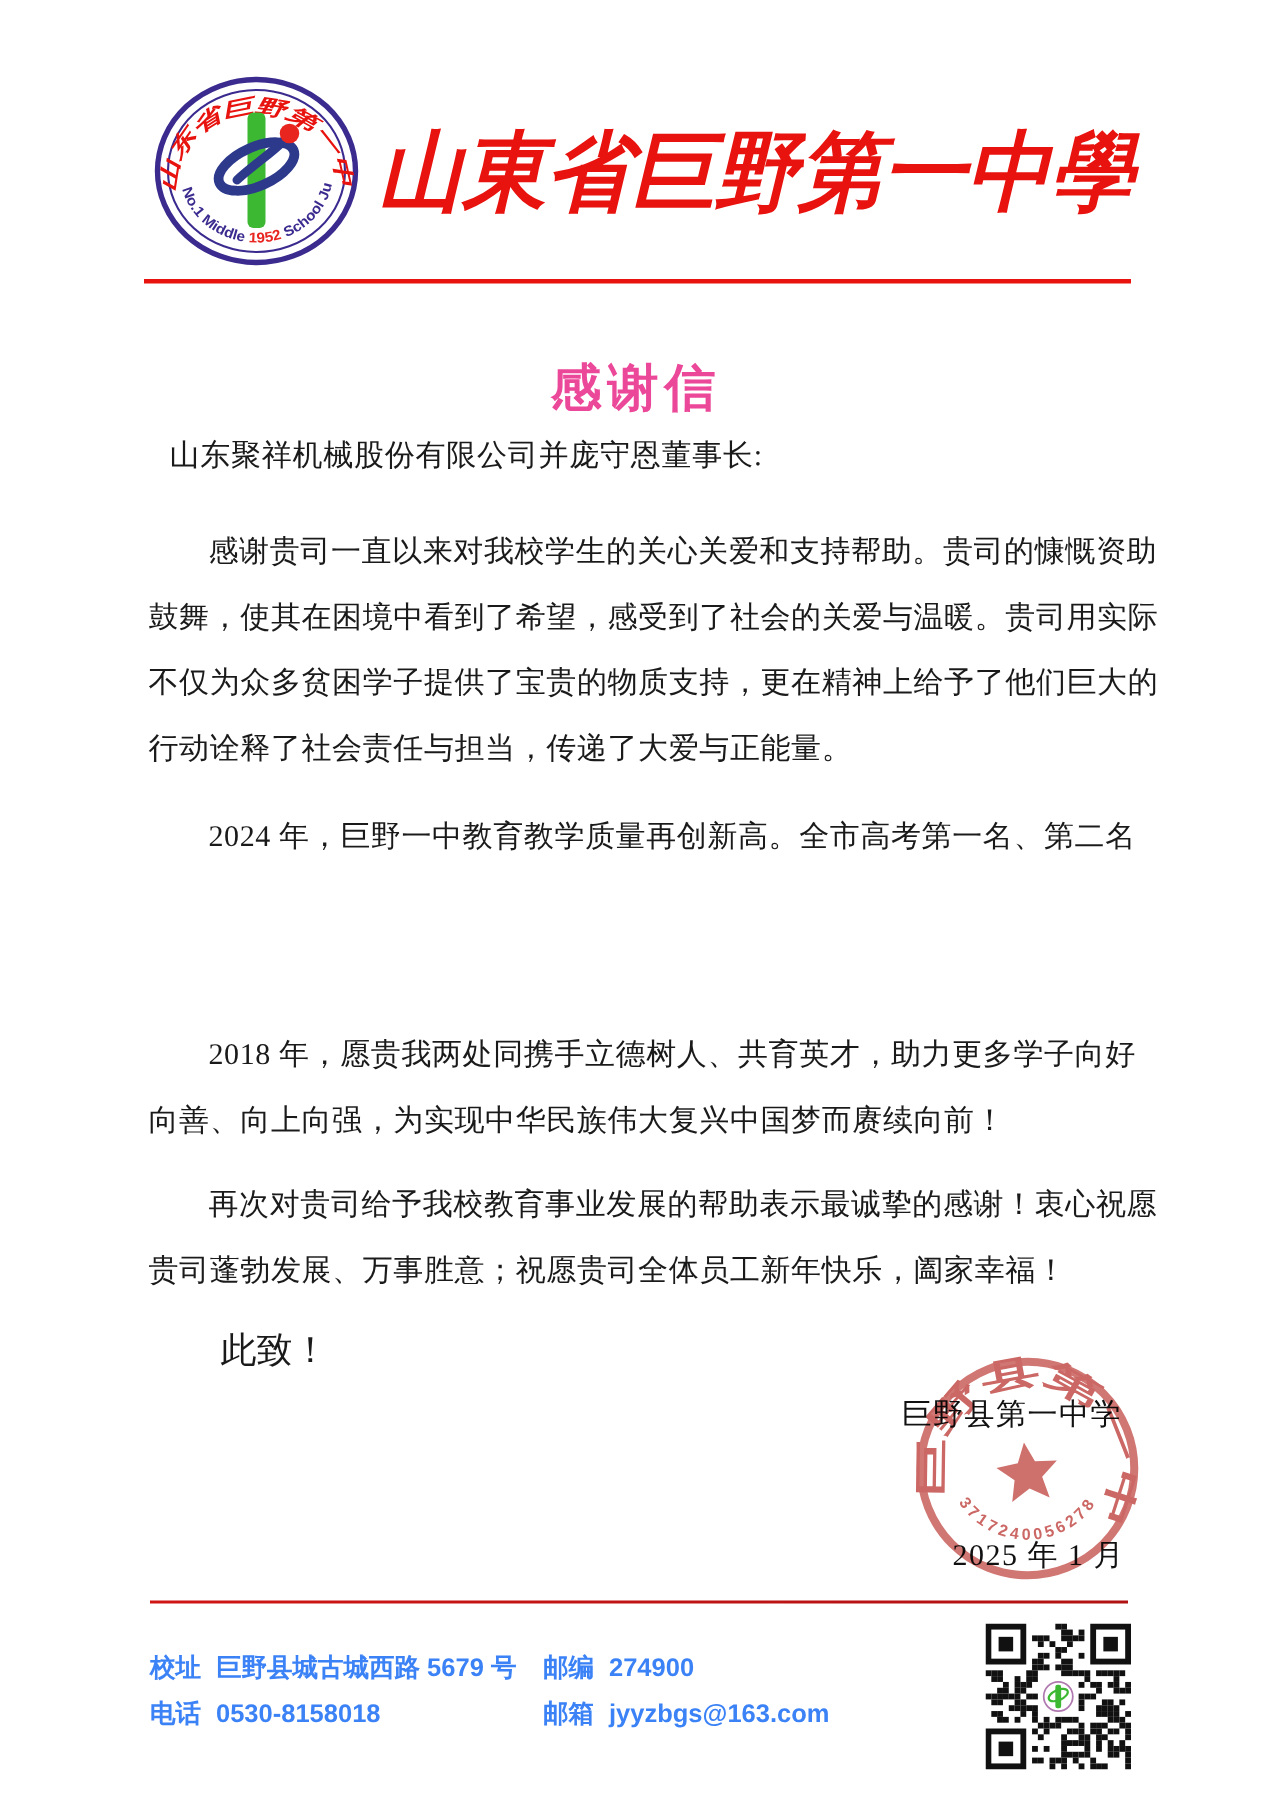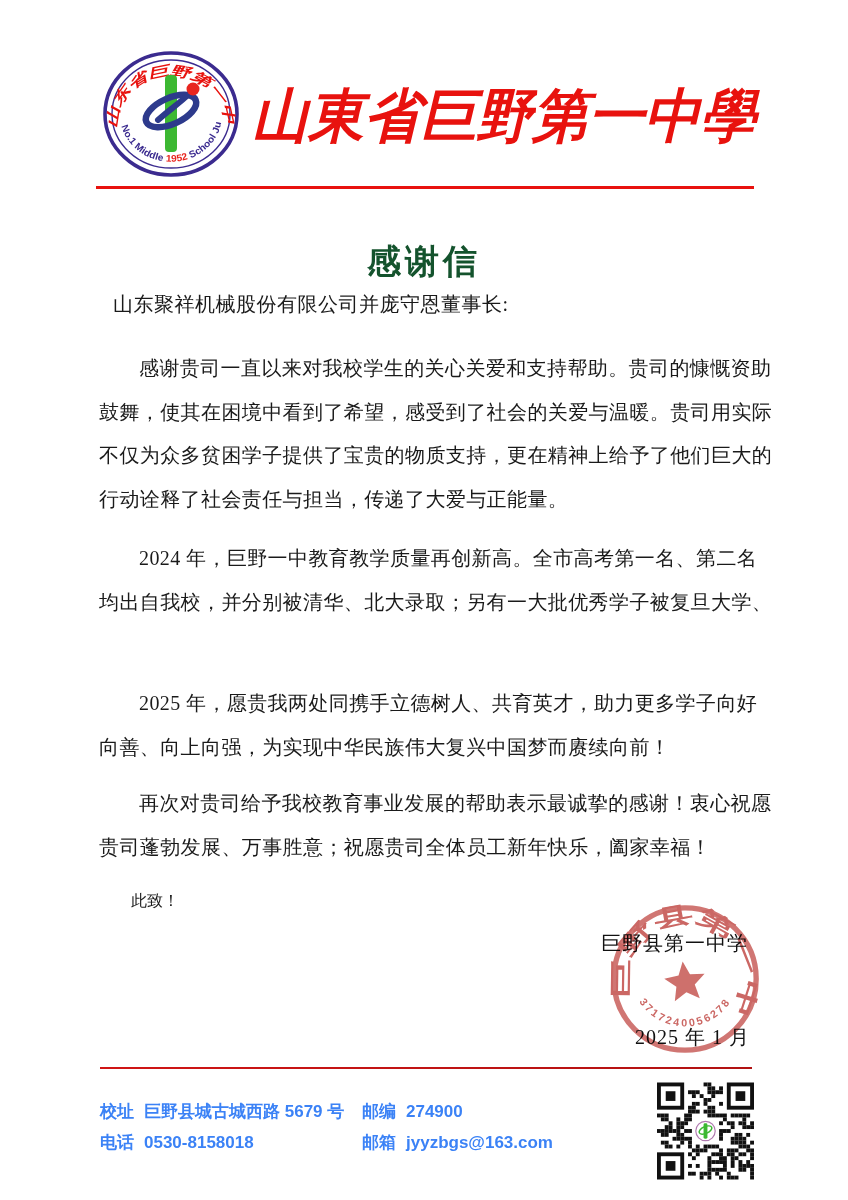--- a/index.html
+++ b/index.html
@@ -13,31 +13,31 @@
   .school-name{
     position:absolute;left:252px;top:68px;width:498px;height:96px;
     font-weight:bold;font-size:56px;line-height:96px;color:#e8120e;
     letter-spacing:0px;white-space:nowrap;text-align:justify;text-align-last:justify;
     transform:scaleY(1.04);font-style:italic;
   }
   .header-rule{position:absolute;left:96px;top:186px;width:658px;height:3px;background:#e8120e;}
   
   .letter-title{
     position:absolute;left:0;top:216px;width:848px;text-align:center;
-    font-size:34px;font-weight:bold;letter-spacing:4px;line-height:46px;color:#14532d;
+    font-size:34px;font-weight:bold;letter-spacing:4px;line-height:46px;color:#ec4899;font-family:Liberation Mono, monospace;
   }
   
   .body-col{position:absolute;left:99px;width:653px;}
   .salutation{top:289px;font-size:20px;line-height:30px;letter-spacing:.5px;margin-left:14px;}
   .para{font-size:20px;letter-spacing:.4px;}
   .para .line{line-height:43.5px;text-align:justify;text-align-last:justify;text-justify:inter-ideograph;white-space:nowrap;}
   .para .line.last{text-align-last:left;}
   .para .line.first{text-indent:2em;}
   .p1{top:347px;} .p2{top:537px;} .p3{top:682px;} .p4{top:782px;}
-  .closing{top:886px;font-size:16px;line-height:30px;text-indent:2em;}
+  .closing{top:886px;font-size:24px;line-height:30px;text-indent:2em;}
   .signature{
     position:absolute;right:100px;top:930px;font-size:20px;line-height:26px;
     letter-spacing:1px;color:#111;
   }
   .sign-date{
     position:absolute;right:98px;top:976px;font-size:20px;line-height:26px;
     letter-spacing:1px;color:#111;margin-top:48px;
   }
   
   .stamp{position:absolute;left:607px;top:901px;width:156px;height:156px;
@@ -89,25 +89,24 @@
 
   <div class="body-col para p1" style="position:absolute;font-family:Liberation Serif, serif;">
     <div class="line first">感谢贵司一直以来对我校学生的关心关爱和支持帮助。贵司的慷慨资助</div>
     <div class="line">鼓舞，使其在困境中看到了希望，感受到了社会的关爱与温暖。贵司用实际</div>
     <div class="line">不仅为众多贫困学子提供了宝贵的物质支持，更在精神上给予了他们巨大的</div>
     <div class="line last">行动诠释了社会责任与担当，传递了大爱与正能量。</div>
   </div>
 
   <div class="body-col para p2" style="position:absolute;">
     <div class="line first">2024 年，巨野一中教育教学质量再创新高。全市高考第一名、第二名</div>
-    <div class="line">均出自我校，并分别被清华、北大录取；另有一大批优秀学子被复旦大学、</div>
   </div>
 
   <div class="body-col para p3" style="position:absolute;">
-    <div class="line first">2025 年，愿贵我两处同携手立德树人、共育英才，助力更多学子向好</div>
+    <div class="line first">2018 年，愿贵我两处同携手立德树人、共育英才，助力更多学子向好</div>
     <div class="line last">向善、向上向强，为实现中华民族伟大复兴中国梦而赓续向前！</div>
   </div>
 
   <div class="body-col para p4" style="position:absolute;">
     <div class="line first">再次对贵司给予我校教育事业发展的帮助表示最诚挚的感谢！衷心祝愿</div>
     <div class="line last">贵司蓬勃发展、万事胜意；祝愿贵司全体员工新年快乐，阖家幸福！</div>
   </div>
 
   <div class="body-col closing" style="position:absolute;">此致！</div>
 

